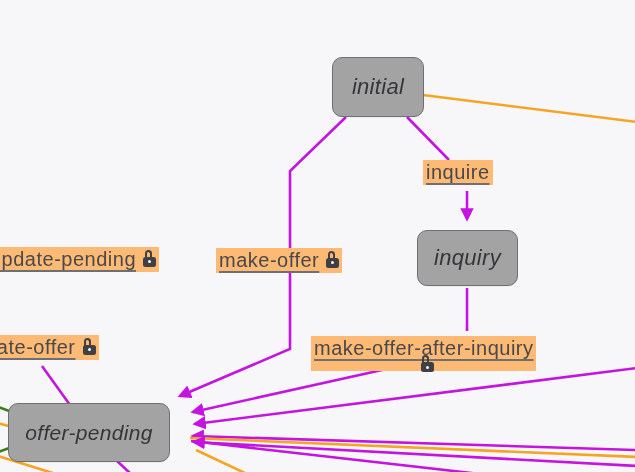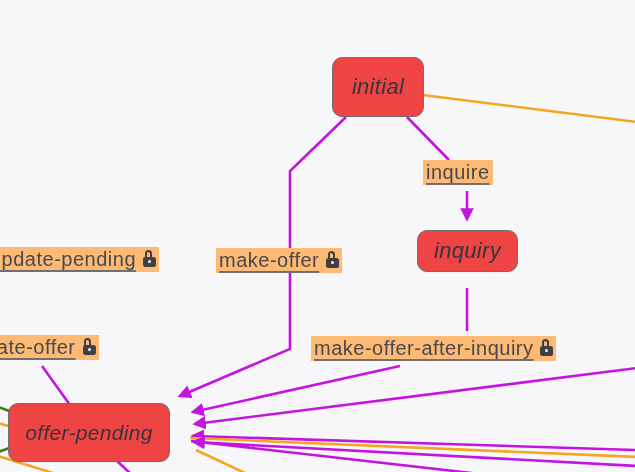--- a/index.html
+++ b/index.html
@@ -4,27 +4,27 @@
 <style>
   html,body{margin:0;padding:0;}
   body{
     width:635px;height:472px;overflow:hidden;position:relative;
     background:#F7F7FA;
     font-family:"Liberation Sans","DejaVu Sans",sans-serif;
   }
   #edges{position:absolute;left:0;top:0;width:635px;height:472px;}
   .node{
     position:absolute;box-sizing:border-box;
-    background:#ef4444;border:1.6px solid #6F6F74;border-radius:10px;
+    background:#a3a3a3;border:1.6px solid #6F6F74;border-radius:10px;
     display:flex;align-items:center;justify-content:center;
     font-style:italic;font-size:22px;color:#35353A;letter-spacing:.3px;
     box-shadow:0 1px 1px rgba(0,0,0,.04);
   }
   .node-initial{left:332px;top:57px;width:92px;height:60px;}
-  .node-inquiry{left:417px;top:230px;width:101px;height:42px;}
+  .node-inquiry{left:417px;top:230px;width:101px;height:56px;}
   .node-offer-pending{left:8px;top:403px;width:162px;height:59px;font-size:21px;}
   .tlabel{
     position:absolute;white-space:nowrap;
     background:#fdba74;padding:1px 3px;
     font-size:20px;color:#48484D;letter-spacing:.5px;
     display:flex;align-items:center;
   }
   .tlabel .txt{
     text-decoration:underline;
     text-decoration-thickness:1.5px;
@@ -43,21 +43,21 @@
     border-radius:5px 5px 0 0;
   }
   .lock::after{
     content:"";position:absolute;left:5px;top:3.5px;
     width:3px;height:3px;border-radius:50%;background:#F7F7FA;
   }
   .lbl-inquire{left:423px;top:160px;}
   .lbl-update-pending{left:-13px;top:247px;}
   .lbl-make-offer{left:216px;top:248px;}
   .lbl-update-offer{left:-41px;top:335px;}
-  .lbl-moai{left:311px;top:336px;}
+  .lbl-moai{left:311px;top:336px;flex-direction:column;}
 </style>
 </head>
 <body>
 
 <svg id="edges" viewBox="0 0 635 472" xmlns="http://www.w3.org/2000/svg">
   <defs>
     <marker id="arrowP" viewBox="0 0 10 10" refX="8" refY="5" markerWidth="5.2" markerHeight="5.2" orient="auto-start-reverse">
       <path d="M0,0 L10,5 L0,10 z" fill="#C414E0"></path>
     </marker>
   </defs>

